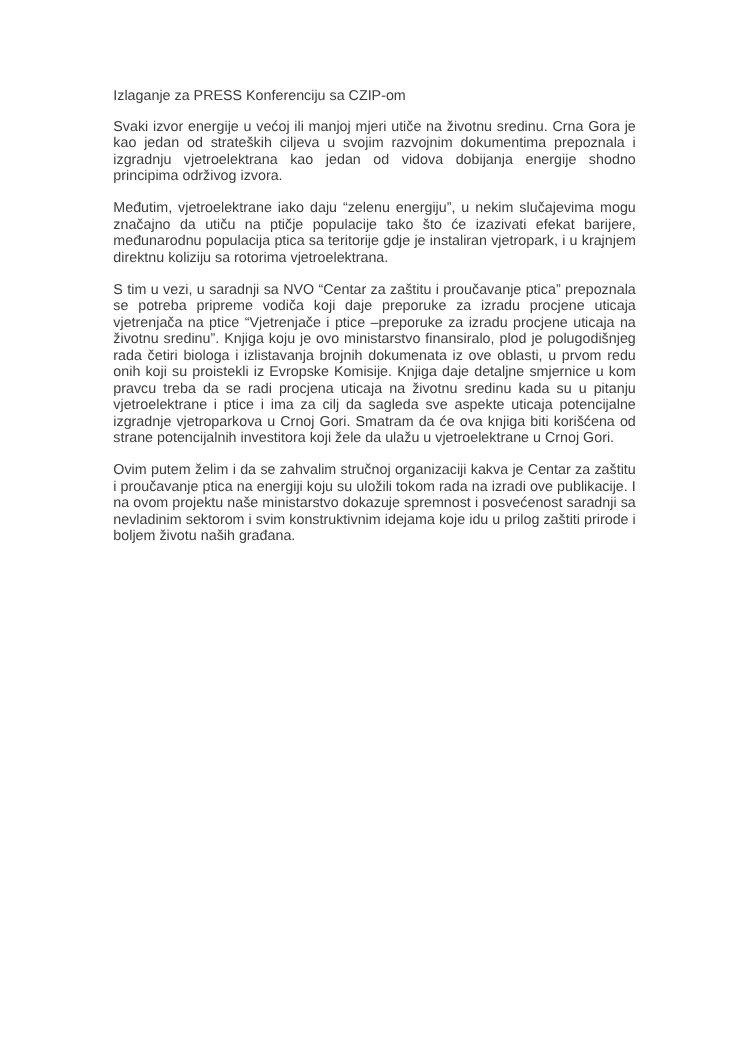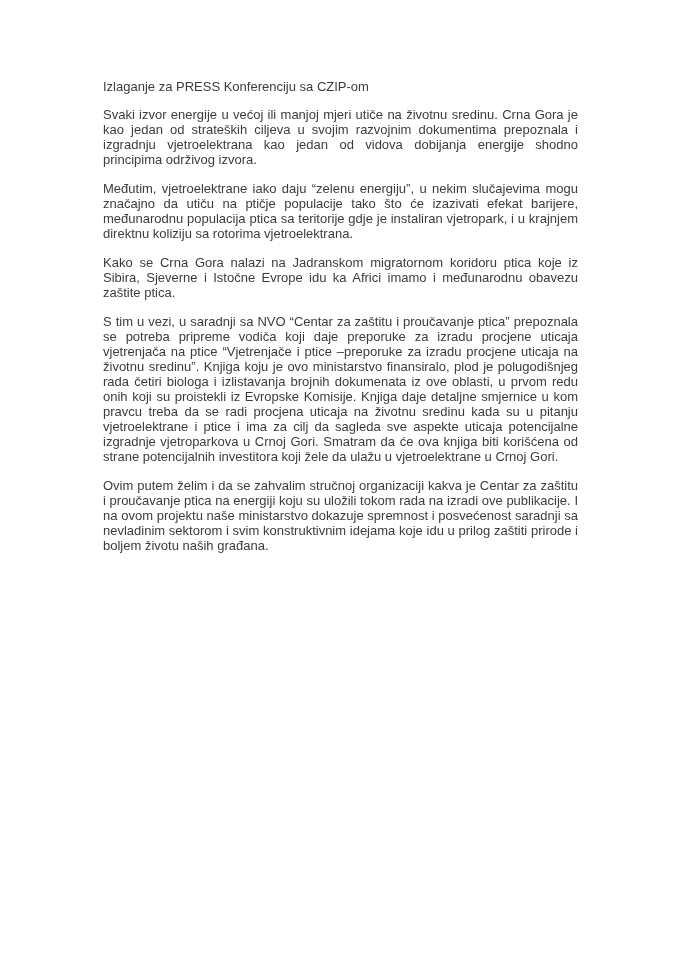--- a/index.html
+++ b/index.html
@@ -36,17 +36,16 @@
   }
 </style>
 </head>
 <body>
 
 <div class="page">
   <div class="content">
     <p class="doc-title">Izlaganje za PRESS Konferenciju sa CZIP-om</p>
     <p class="para">Svaki izvor energije u većoj ili manjoj mjeri utiče na životnu sredinu. Crna Gora je kao jedan od strateških ciljeva u svojim razvojnim dokumentima prepoznala i izgradnju vjetroelektrana kao jedan od vidova dobijanja energije shodno principima održivog izvora.</p>
     <p class="para">Međutim, vjetroelektrane iako daju “zelenu energiju”, u nekim slučajevima mogu značajno da utiču na ptičje populacije tako što će izazivati efekat barijere, međunarodnu populacija ptica sa teritorije gdje je instaliran vjetropark, i u krajnjem direktnu koliziju sa rotorima vjetroelektrana.</p>
-    <p class="para">Kako se Crna Gora nalazi na Jadranskom migratornom koridoru ptica koje iz Sibira, Sjeverne i Istočne Evrope idu ka Africi imamo i međunarodnu obavezu zaštite ptica.</p>
     <p class="para">S tim u vezi, u saradnji sa NVO “Centar za zaštitu i proučavanje ptica” prepoznala se potreba pripreme vodiča koji daje preporuke za izradu procjene uticaja vjetrenjača na ptice “Vjetrenjače i ptice –preporuke za izradu procjene uticaja na životnu sredinu”. Knjiga koju je ovo ministarstvo finansiralo, plod je polugodišnjeg rada četiri biologa i izlistavanja brojnih dokumenata iz ove oblasti, u prvom redu onih koji su proistekli iz Evropske Komisije. Knjiga daje detaljne smjernice u kom pravcu treba da se radi procjena uticaja na životnu sredinu kada su u pitanju vjetroelektrane i ptice i ima za cilj da sagleda sve aspekte uticaja potencijalne izgradnje vjetroparkova u Crnoj Gori.  Smatram da će ova knjiga biti korišćena od strane potencijalnih investitora koji žele da ulažu u vjetroelektrane u Crnoj Gori.</p>
     <p class="para">Ovim putem želim i da se zahvalim stručnoj organizaciji kakva je Centar za zaštitu i proučavanje ptica na energiji koju su uložili tokom rada na izradi ove publikacije. I na ovom projektu naše ministarstvo dokazuje spremnost i posvećenost saradnji sa nevladinim sektorom i svim konstruktivnim idejama koje idu u prilog zaštiti prirode i boljem životu naših građana.</p>
   </div>
 </div>
 
 </body></html>

